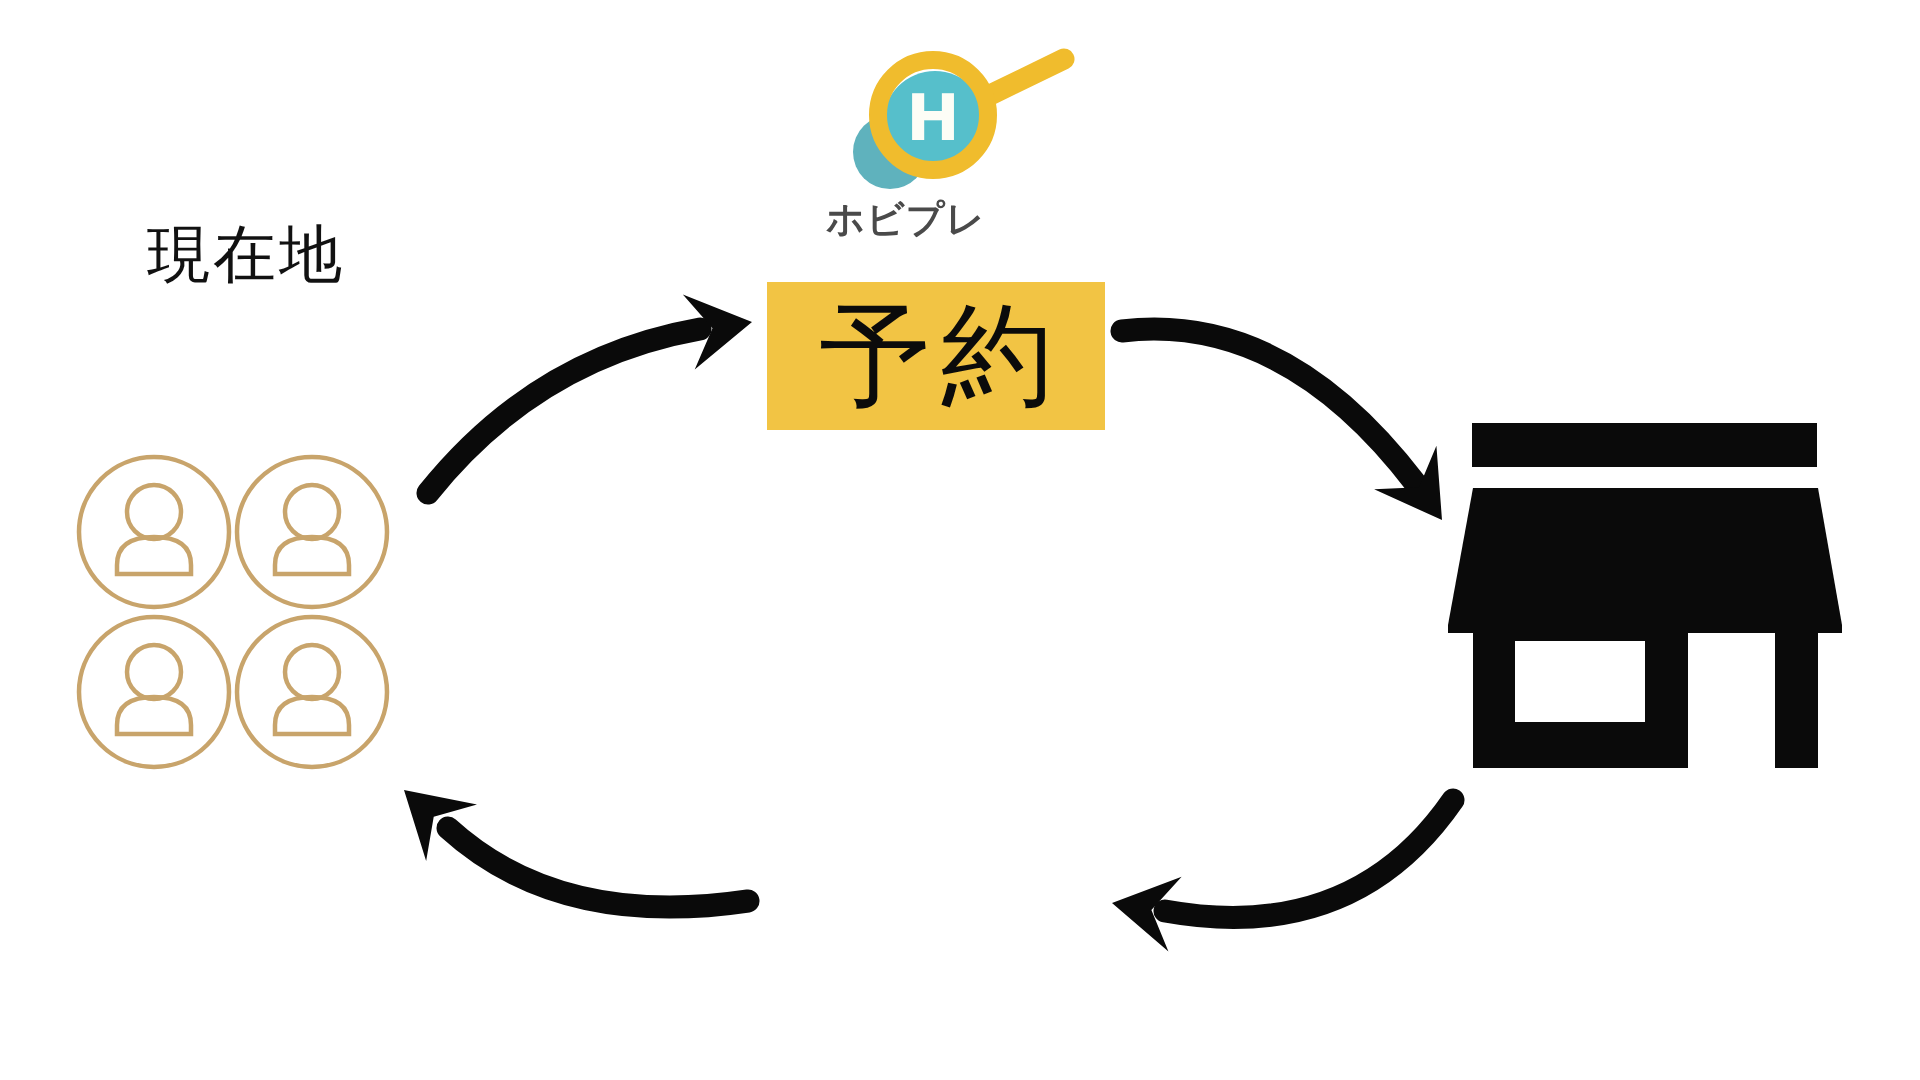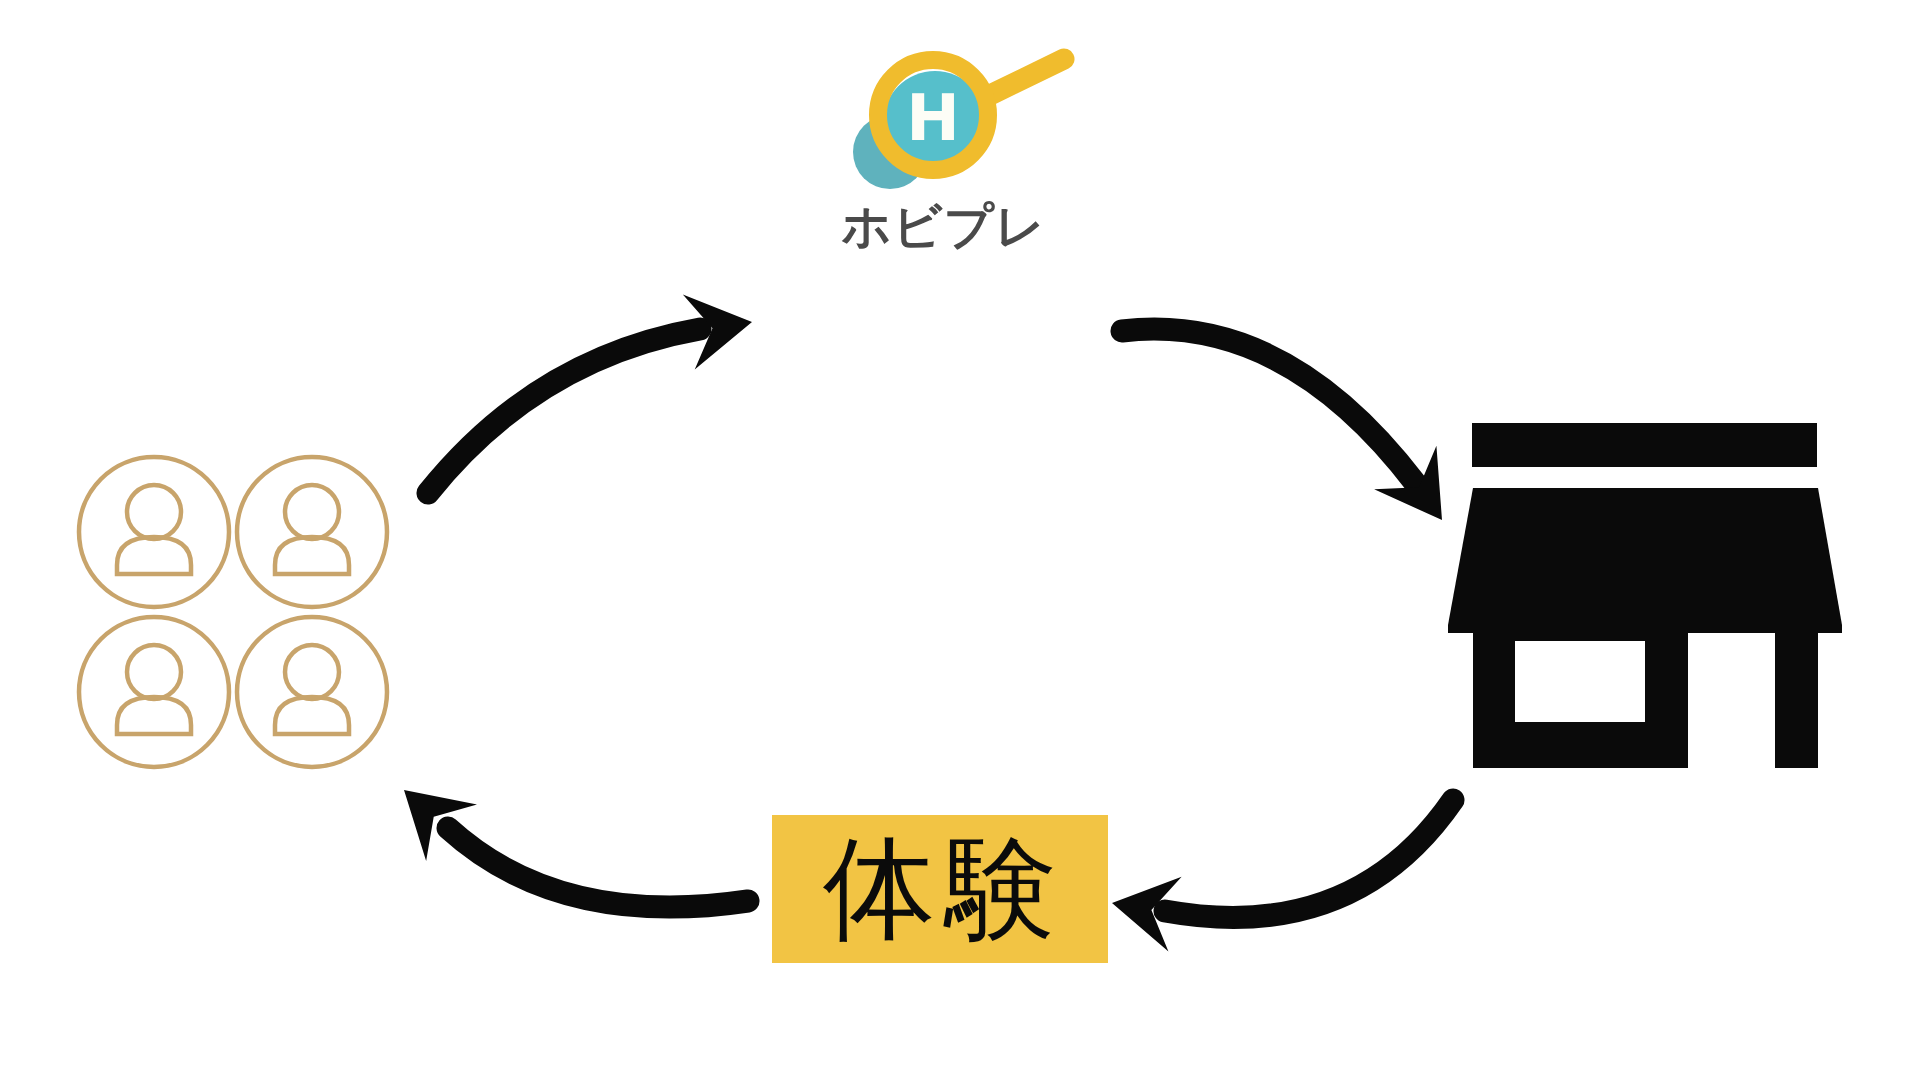--- a/index.html
+++ b/index.html
@@ -32,22 +32,22 @@
   .step-box.experience{left:772px;top:815px;width:336px;height:148px;}
   
   .logo-mark{position:absolute;left:840px;top:38px;width:240px;height:158px;}
   .logo-shadow{fill:var(--logo-teal-shadow);}
   .logo-teal-fill{fill:var(--logo-teal);}
   .logo-yellow-stroke{stroke:var(--logo-yellow);fill:none;}
   .logo-monogram{
     fill:#fdfdf6;font-family:"DejaVu Sans",sans-serif;font-weight:bold;font-size:64px;
   }
   .logo-wordmark{
-    position:absolute;left:826px;top:194px;width:220px;text-align:right;
-    font-size:49px;font-weight:bold;letter-spacing:1px;color:var(--text-dark);
+    position:absolute;left:826px;top:194px;width:220px;text-align:left;
+    font-size:38px;font-weight:bold;letter-spacing:1px;color:var(--text-dark);
     white-space:nowrap;
     text-shadow:-3px 0 0 #fff,3px 0 0 #fff,0 -3px 0 #fff,0 3px 0 #fff,
                 -2px -2px 0 #fff,2px -2px 0 #fff,-2px 2px 0 #fff,2px 2px 0 #fff;
   }
   
   .arrows-layer{position:absolute;left:0;top:0;width:1920px;height:1080px;}
   .arrow-stroke{fill:none;stroke:var(--arrow-black);stroke-width:23;stroke-linecap:round;}
   .arrow-head{fill:var(--arrow-black);}
   
   .store-svg{position:absolute;left:1445px;top:420px;width:400px;height:350px;}
@@ -80,20 +80,21 @@
   <svg class="logo-mark" viewBox="0 0 240 158" aria-hidden="true">
     <circle class="logo-shadow" cx="50" cy="114" r="37"></circle>
     <line class="logo-yellow-stroke" x1="150" y1="57" x2="224" y2="21" stroke-width="21" stroke-linecap="round"></line>
     <circle class="logo-teal-fill" cx="95" cy="85" r="52"></circle>
     <circle class="logo-yellow-stroke" cx="93" cy="77" r="55" stroke-width="18"></circle>
     <text class="logo-monogram" x="93" y="80" text-anchor="middle" dominant-baseline="central">H</text>
   </svg>
   <div class="logo-wordmark">ホビプレ</div>
 
   <div class="audience-label">
+    <div>現在地</div>
   </div>
 
   <div class="users-grid">
     <svg class="person-svg" viewBox="0 0 158 158" aria-hidden="true">
       <circle cx="79" cy="79" r="75"></circle>
         <circle cx="79" cy="59" r="27"></circle>
       <path d="M42 121 V112 Q42 84 79 84 Q116 84 116 112 V121 Z"></path>
     </svg>
     <svg class="person-svg" viewBox="0 0 158 158" aria-hidden="true">
       <circle cx="79" cy="79" r="75"></circle>
@@ -105,22 +106,22 @@
         <circle cx="79" cy="59" r="27"></circle>
       <path d="M42 121 V112 Q42 84 79 84 Q116 84 116 112 V121 Z"></path>
     </svg>
     <svg class="person-svg" viewBox="0 0 158 158" aria-hidden="true">
       <circle cx="79" cy="79" r="75"></circle>
         <circle cx="79" cy="59" r="27"></circle>
       <path d="M42 121 V112 Q42 84 79 84 Q116 84 116 112 V121 Z"></path>
     </svg>
   </div>
 
-  <div class="step-box experience">
-    <span>体験</span>
+  <div class="step-box reservation">
+    <span>予約</span>
   </div>
 
   <svg class="store-svg" viewBox="0 0 400 350" aria-hidden="true">
     <rect x="27" y="3" width="345" height="44"></rect>
     <path d="M28 68 H373 L397 205 V213 H3 V205 Z"></path>
     <path fill-rule="evenodd" d="M28 213 H373 V348 H28 Z M70 221 H200 V302 H70 Z M243 213 H330 V348 H243 Z"></path>
   </svg>
 
 </div>
 

